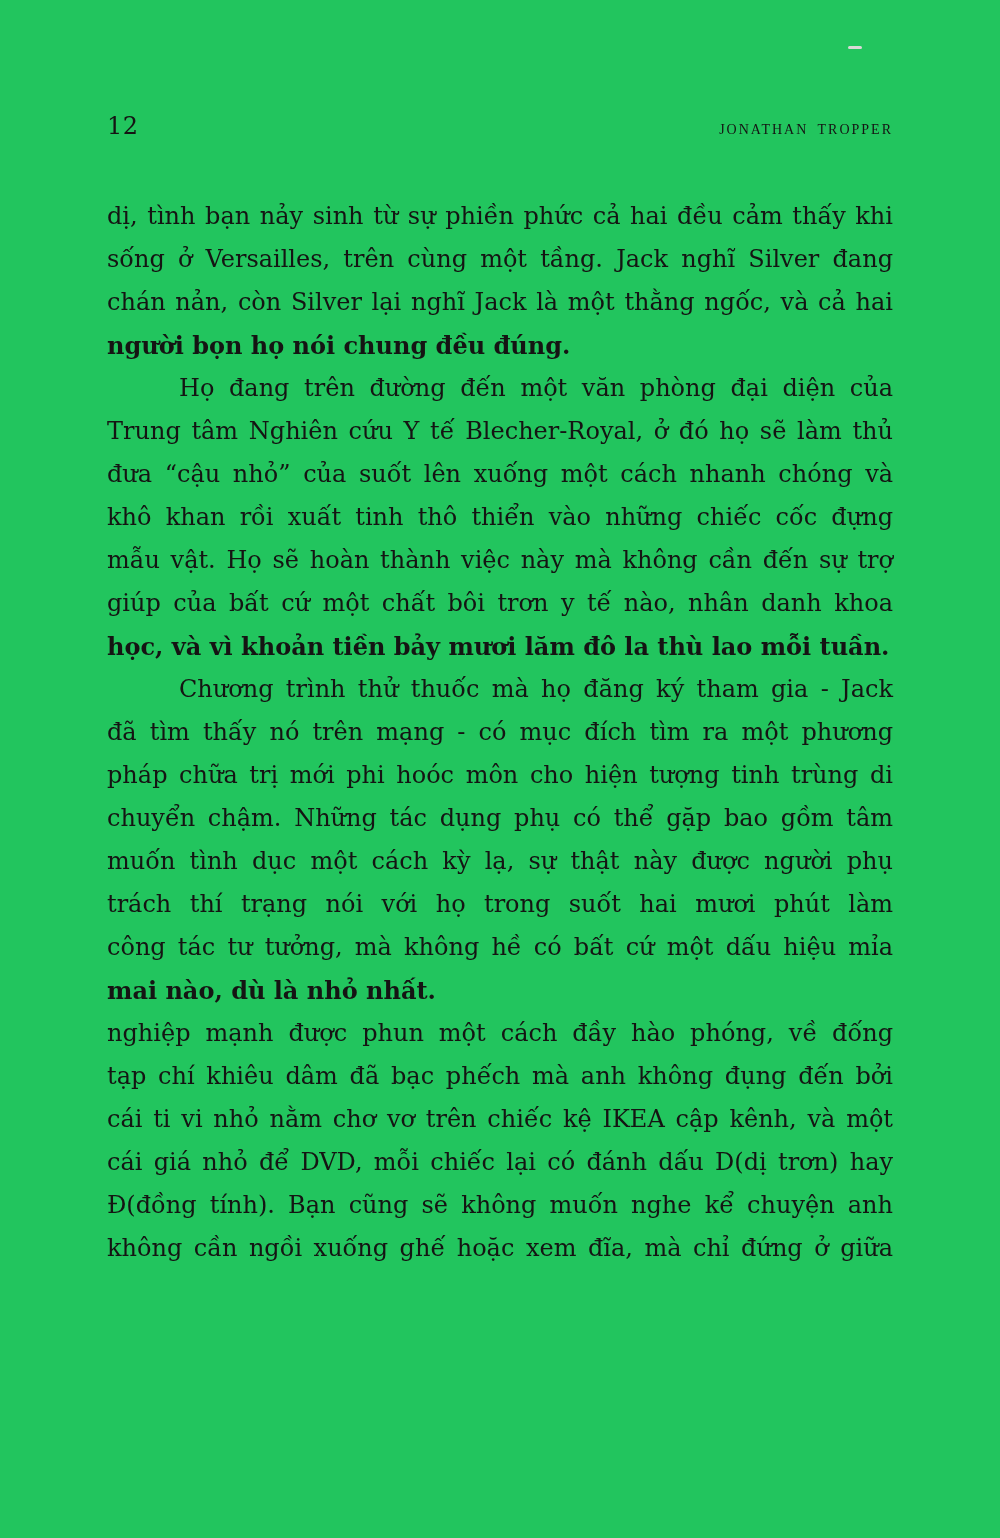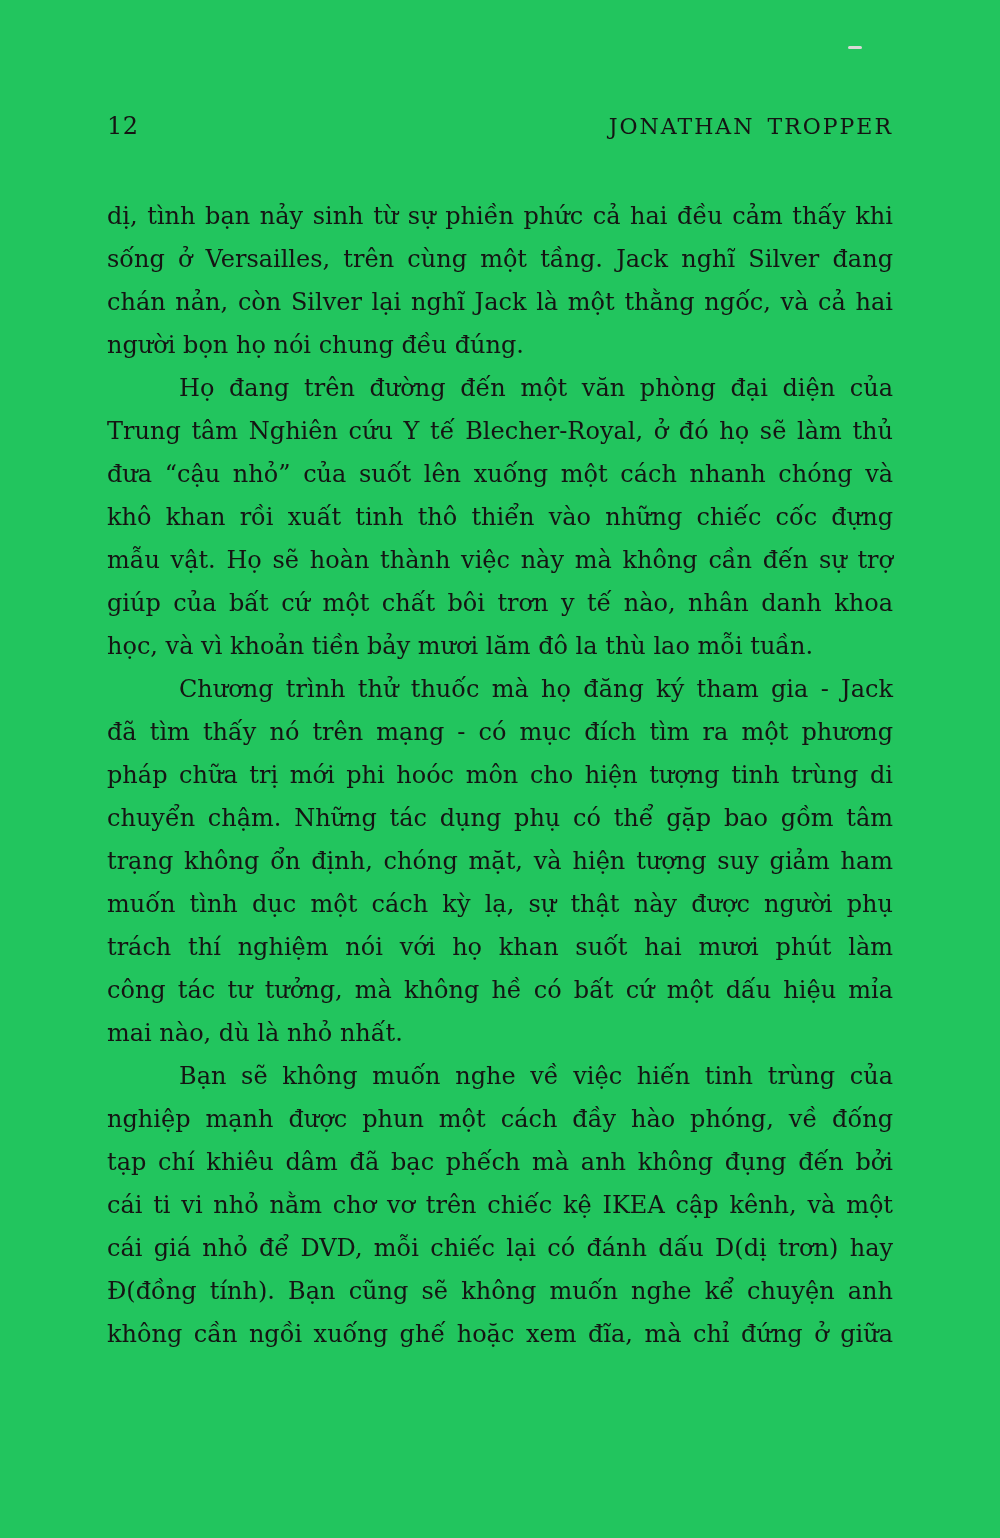--- a/index.html
+++ b/index.html
@@ -22,43 +22,45 @@
     display: flex;
     justify-content: space-between;
     align-items: baseline;
     height: 32px;
   }
   .page-number {
     font-size: 24px;
     letter-spacing: 0.5px;
   }
   .running-header {
-    font-size: 22px;
+    font-size: 14px;
     letter-spacing: 2px;
     word-spacing: 4px;
+    font-family: Liberation Serif, serif;
   }
   .body-text {
     margin-top: 51px;
     font-size: 24px;
     line-height: 43px;
   }
   .paragraph {
     margin: 0;
   }
   .line {
     text-align: justify;
     text-align-last: justify;
     white-space: normal;
   }
   .line.indent {
     padding-left: 72px;
   }
   .line.last {
     text-align: left;
     text-align-last: left;
+    font-weight: bold;
   }
   .scan-artifact {
     position: absolute;
     top: 46px;
     left: 848px;
     width: 14px;
     height: 3px;
     background: #d9d9d6;
     border-radius: 2px;
   }
@@ -86,28 +88,26 @@
         <div class="line">khô khan rồi xuất tinh thô thiển vào những chiếc cốc đựng</div>
         <div class="line">mẫu vật. Họ sẽ hoàn thành việc này mà không cần đến sự trợ</div>
         <div class="line">giúp của bất cứ một chất bôi trơn y tế nào, nhân danh khoa</div>
         <div class="line last">học, và vì khoản tiền bảy mươi lăm đô la thù lao mỗi tuần.</div>
       </div>
       <div class="paragraph">
         <div class="line indent">Chương trình thử thuốc mà họ đăng ký tham gia - Jack</div>
         <div class="line">đã tìm thấy nó trên mạng - có mục đích tìm ra một phương</div>
         <div class="line">pháp chữa trị mới phi hoóc môn cho hiện tượng tinh trùng di</div>
         <div class="line">chuyển chậm. Những tác dụng phụ có thể gặp bao gồm tâm</div>
-        <div class="line">trạng không ổn định, chóng mặt, và hiện tượng suy giảm ham</div>
         <div class="line">muốn tình dục một cách kỳ lạ, sự thật này được người phụ</div>
-        <div class="line">trách thí nghiệm nói với họ khan suốt hai mươi phút làm</div>
+        <div class="line">trách thí trạng nói với họ trong suốt hai mươi phút làm</div>
         <div class="line">công tác tư tưởng, mà không hề có bất cứ một dấu hiệu mỉa</div>
         <div class="line last">mai nào, dù là nhỏ nhất.</div>
       </div>
       <div class="paragraph">
-        <div class="line indent">Bạn sẽ không muốn nghe về việc hiến tinh trùng của</div>
         <div class="line">nghiệp mạnh được phun một cách đầy hào phóng, về đống</div>
         <div class="line">tạp chí khiêu dâm đã bạc phếch mà anh không đụng đến bởi</div>
         <div class="line">cái ti vi nhỏ nằm chơ vơ trên chiếc kệ IKEA cập kênh, và một</div>
         <div class="line">cái giá nhỏ để DVD, mỗi chiếc lại có đánh dấu D(dị trơn) hay</div>
         <div class="line">Đ(đồng tính). Bạn cũng sẽ không muốn nghe kể chuyện anh</div>
         <div class="line">không cần ngồi xuống ghế hoặc xem đĩa, mà chỉ đứng ở giữa</div>
       </div>
     </div>
 </div>
 

